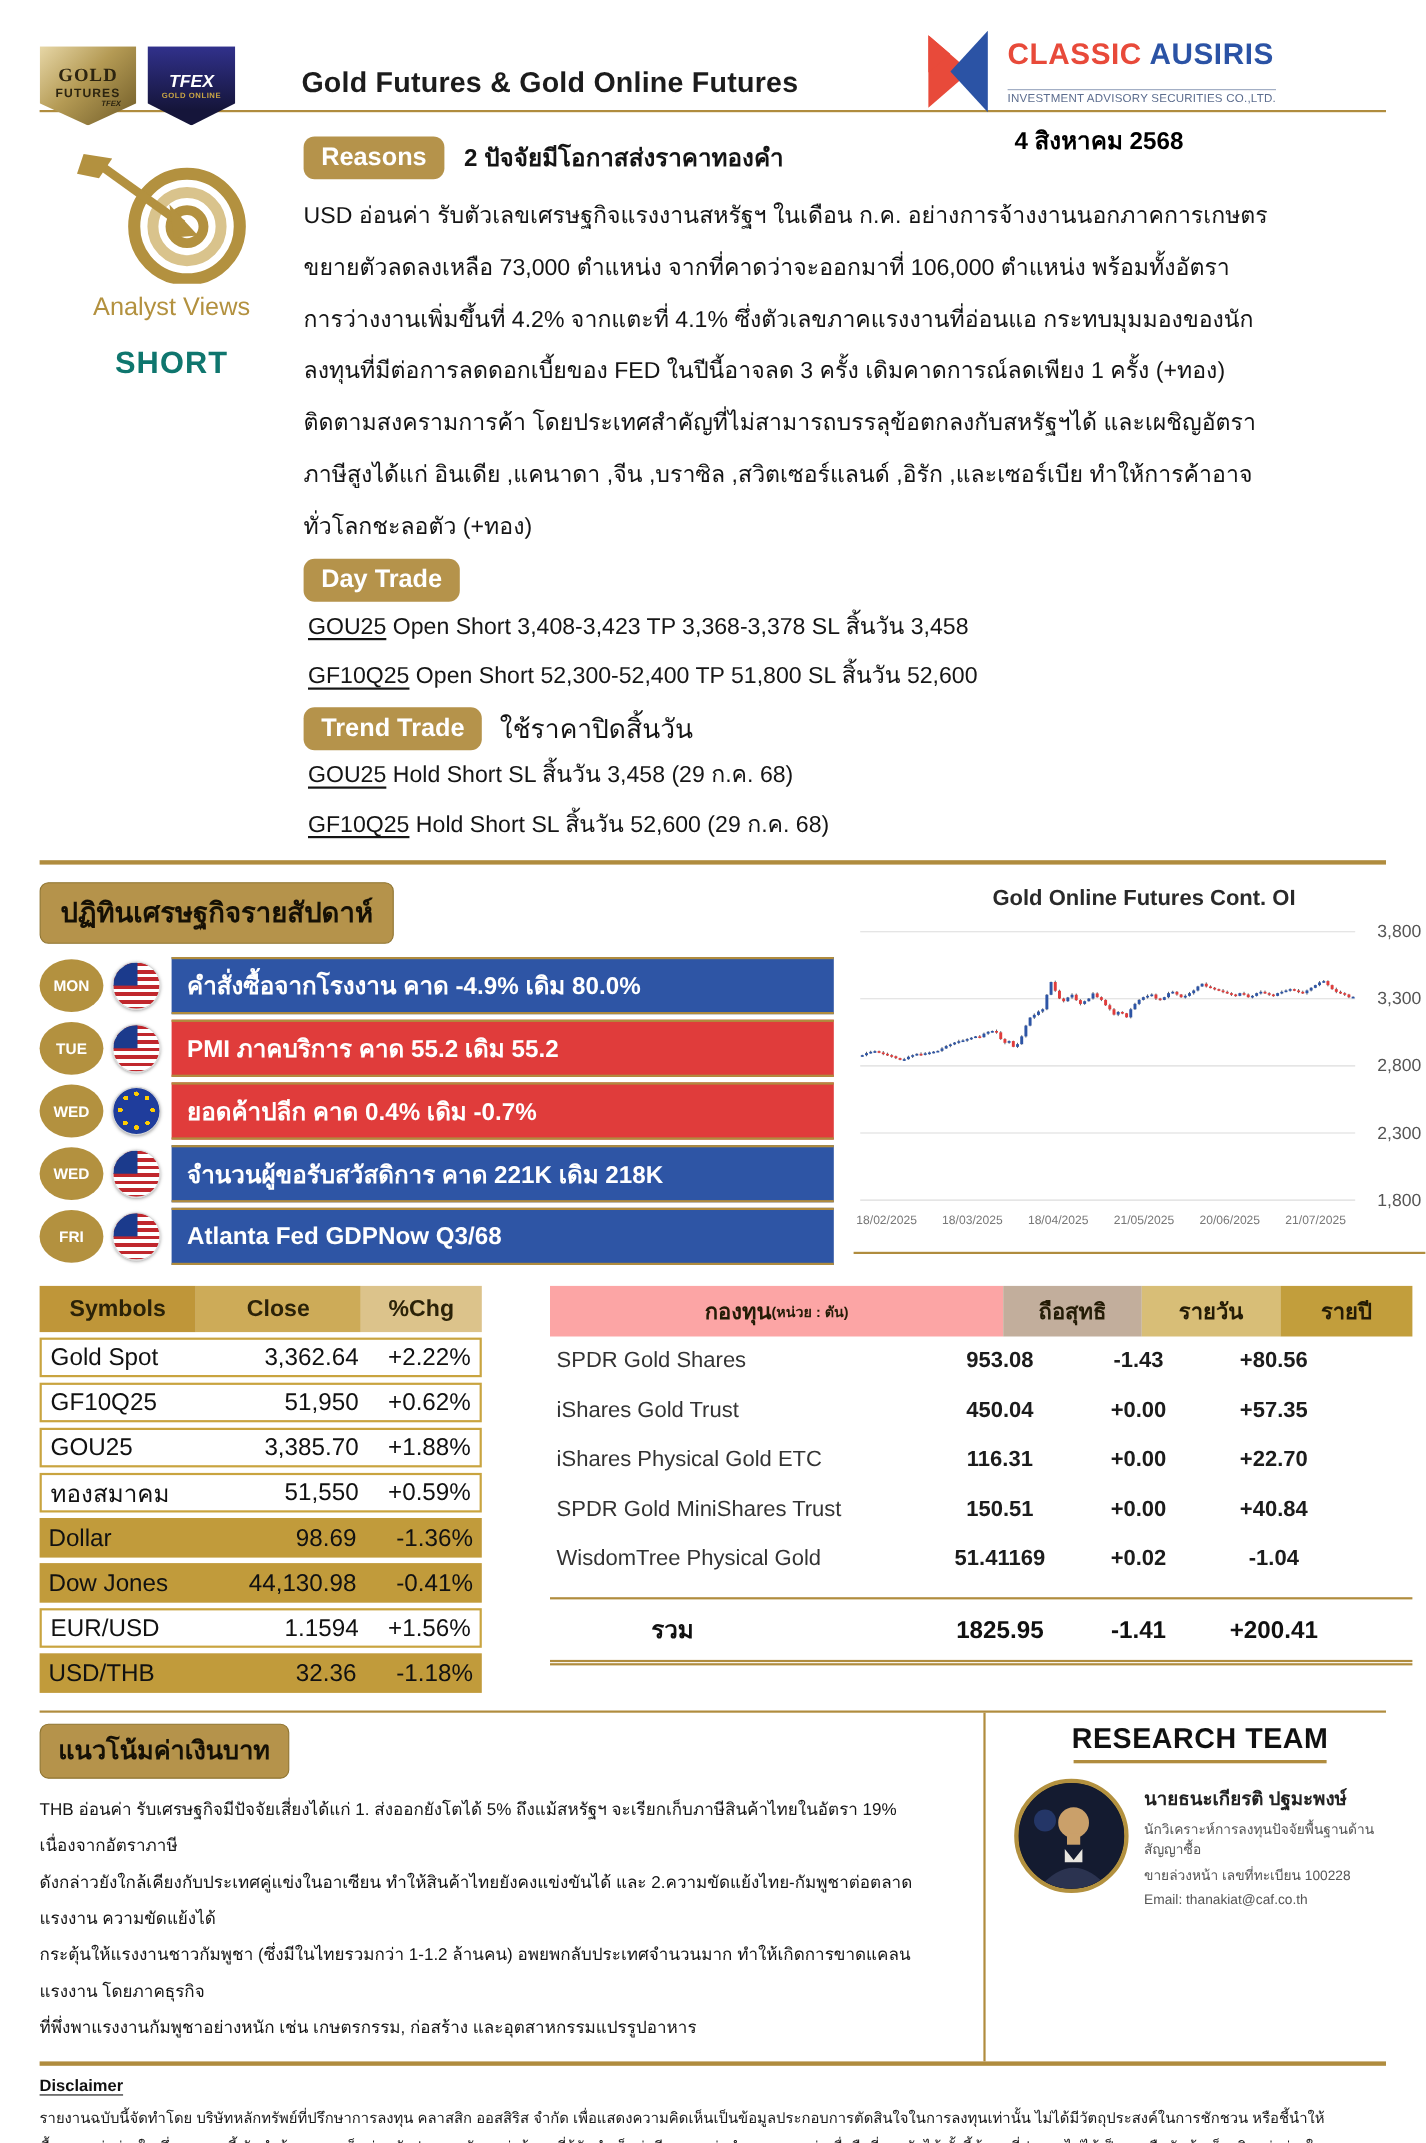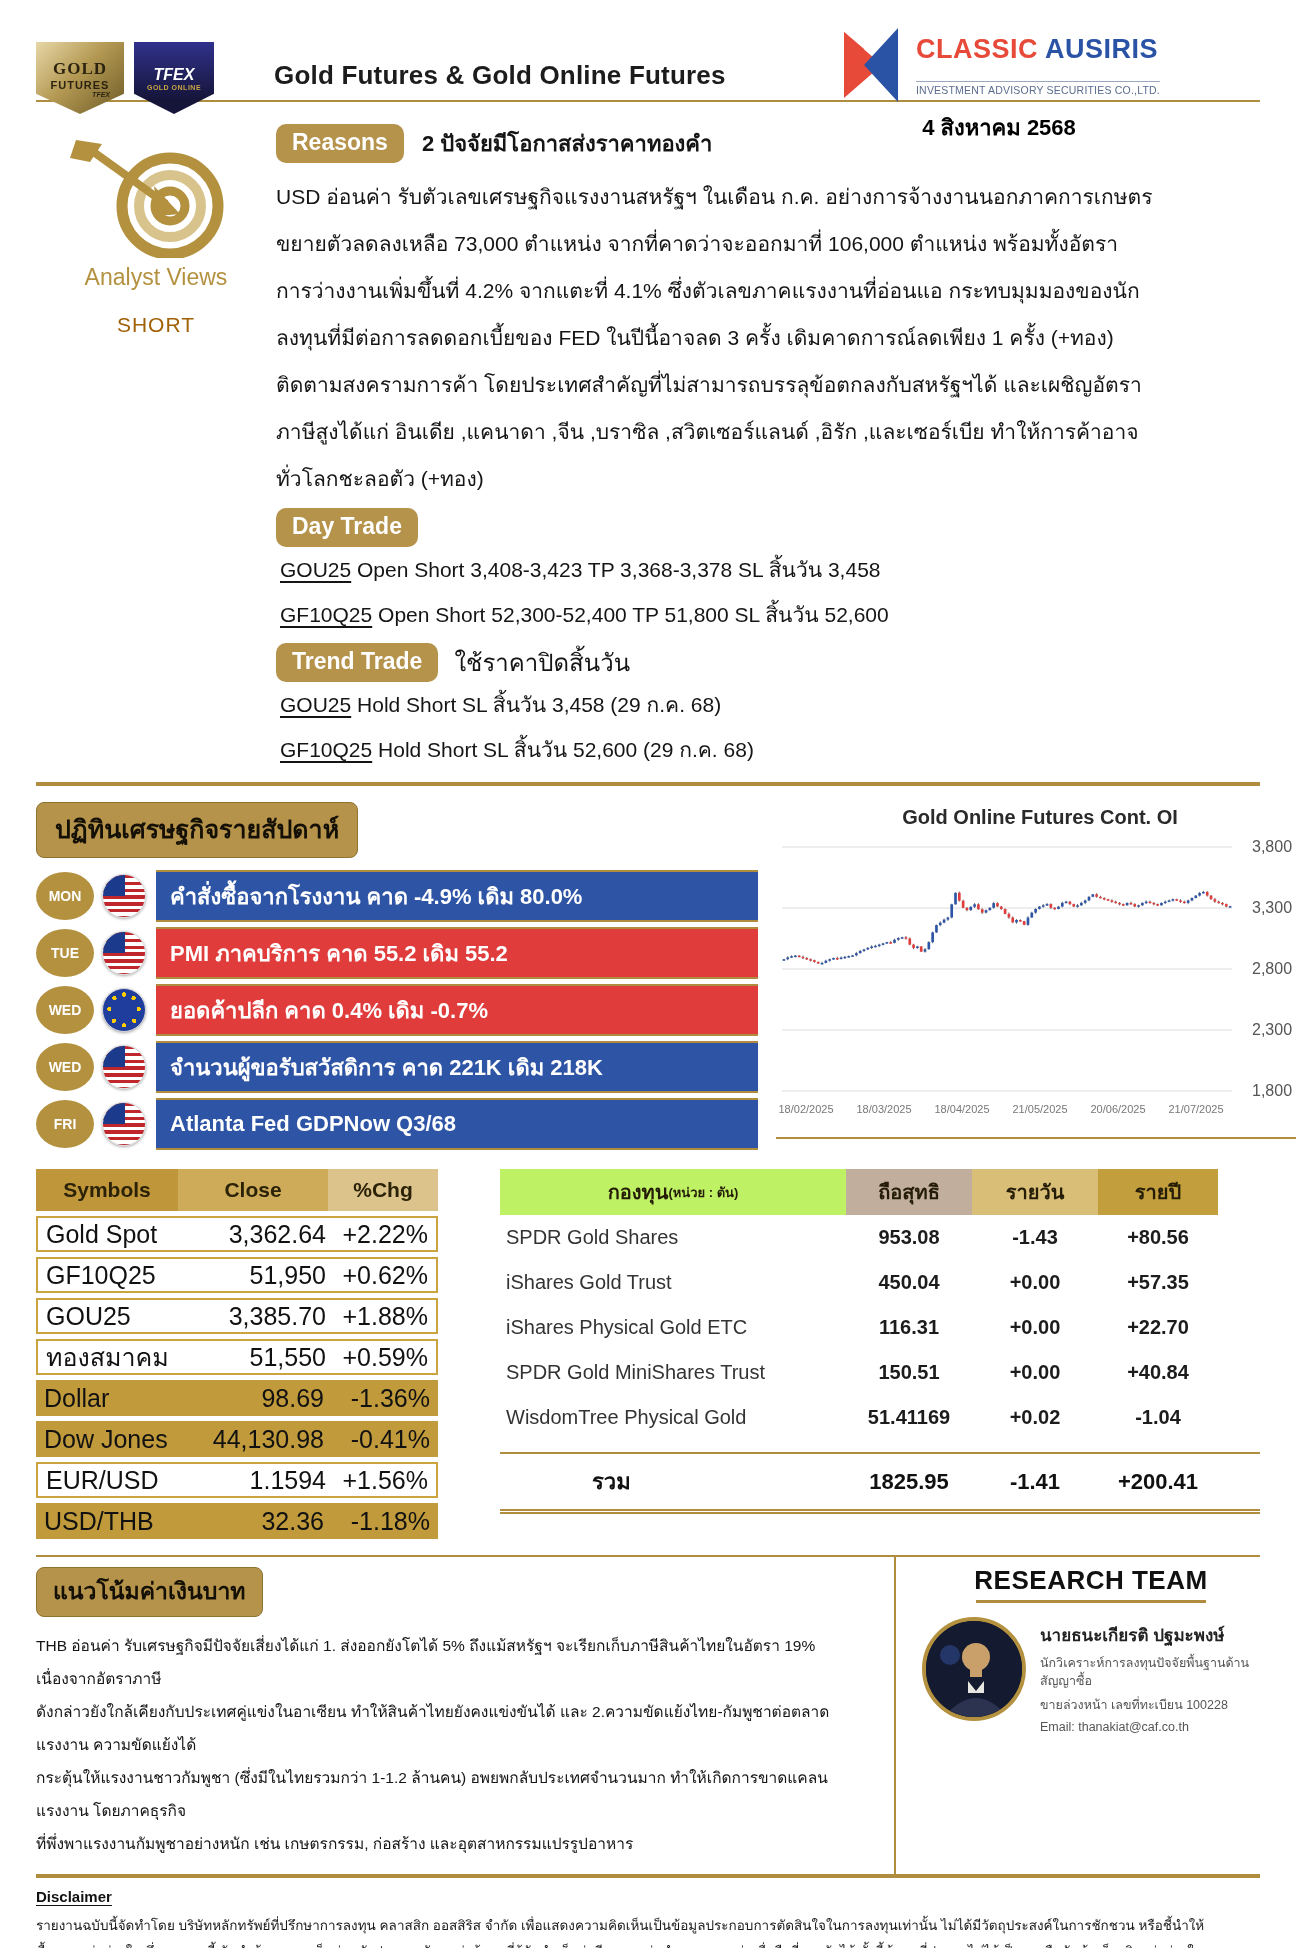--- a/index.html
+++ b/index.html
@@ -31,21 +31,21 @@
   .doc-date { text-align:center; font-size:22px; font-weight:bold; margin-top:8px; color:#000; }
 
   .gold-line { height:2px; background:#b08c3e; margin-top:4px; }
   .gold-line.thick { height:4px; margin-top:10px; }
 
   
   .analyst-row { display:flex; margin-top:8px; }
   .analyst-col { width:240px; flex:0 0 auto; text-align:center; padding-top:28px; }
   .analyst-logo { display:inline-block; }
   .analyst-label { color:#b3913f; font-size:23px; margin-top:2px; }
-  .analyst-view { color:#a16207; font-size:21px; font-weight:normal; margin-top:22px; letter-spacing:1px; }
+  .analyst-view { color:#0f766e; font-size:28px; font-weight:bold; margin-top:22px; letter-spacing:1px; }
   .reasons-col { flex:1; padding-top:14px; }
   .badge { display:inline-block; background:#b5934b; color:#fff; border-radius:10px; padding:5px 16px 7px; font-size:23px; font-weight:600; }
   .reasons-head-row { display:flex; align-items:center; gap:18px;text-align:center; }
   .reasons-heading { font-size:22px; font-weight:600; color:#151515; }
   .reasons-body { margin-top:10px; }
   .reasons-body .tline { font-size:21px; line-height:47px; color:#151515; }
   .trade-badge-row { margin-top:6px; display:flex; align-items:center; gap:16px; }
   .trade-note { font-size:24px; color:#151515; }
   .trade-line { font-size:21px; line-height:45px; color:#151515; padding-left:4px; }
   .trade-line .sym { text-decoration:underline; text-underline-offset:4px; }
@@ -83,31 +83,31 @@
   .chart-underline { height:2px; background:#b08c3e; margin-top:4px; }
 
   
   .tables-row { display:flex; margin-top:14px; }
   .symbols-table { width:402px; flex:0 0 auto; }
   .sym-head { display:flex; height:42px; font-size:21px; font-weight:bold; color:#2b2208; }
   .sym-head div { display:flex; align-items:center; justify-content:center; }
   .sh-symbols { width:142px; background:#bf9639; }
   .sh-close   { width:150px; background:#cdab58; }
   .sh-chg     { width:110px; background:#dcc38b; }
-  .sym-row { display:flex; height:36px; margin-top:5px; font-size:25px; align-items:center; }
+  .sym-row { display:flex; height:36px; margin-top:5px; font-size:22px; align-items:center; }
   .sym-row.plain { border:2px solid #c9a43f; background:#fff; }
   .sym-row.gold  { background:#c19b3b; }
   .sym-row .c-sym { width:140px; padding-left:8px; }
   .sym-row .c-close { width:148px; text-align:right; }
   .sym-row .c-chg { flex:1; text-align:right; padding-right:8px; }
 
   .funds-table { flex:1; margin-left:62px; }
   .fund-head { display:flex; height:46px; }
   .fund-head div { display:flex; align-items:center; justify-content:center; font-weight:bold; color:#241c06; }
-  .fh-name { width:346px; background:#bef264; font-size:20px; }
+  .fh-name { width:412px; background:#fca5a5; font-size:20px; }
   .fh-name .unit { font-size:13px; font-weight:bold; }
   .fh-net { width:126px; background:#c2ae9c; font-size:20px; }
   .fh-day { width:126px; background:#d8be77; font-size:20px; }
   .fh-year{ width:120px; background:#c29e3c; font-size:20px; }
   .fund-row { display:flex; height:45px; align-items:center; font-size:20px; color:#1c1c1c; }
   .fund-row .f-name { width:346px; padding-left:6px; color:#333; }
   .fund-row .f-net { width:126px; text-align:center; font-weight:bold; }
   .fund-row .f-day { width:126px; text-align:center; font-weight:bold; }
   .fund-row .f-year{ width:120px; text-align:center; font-weight:bold; }
   .fund-total { display:flex; align-items:center; height:62px; margin-top:12px; border-top:2px solid #b08c3e;

